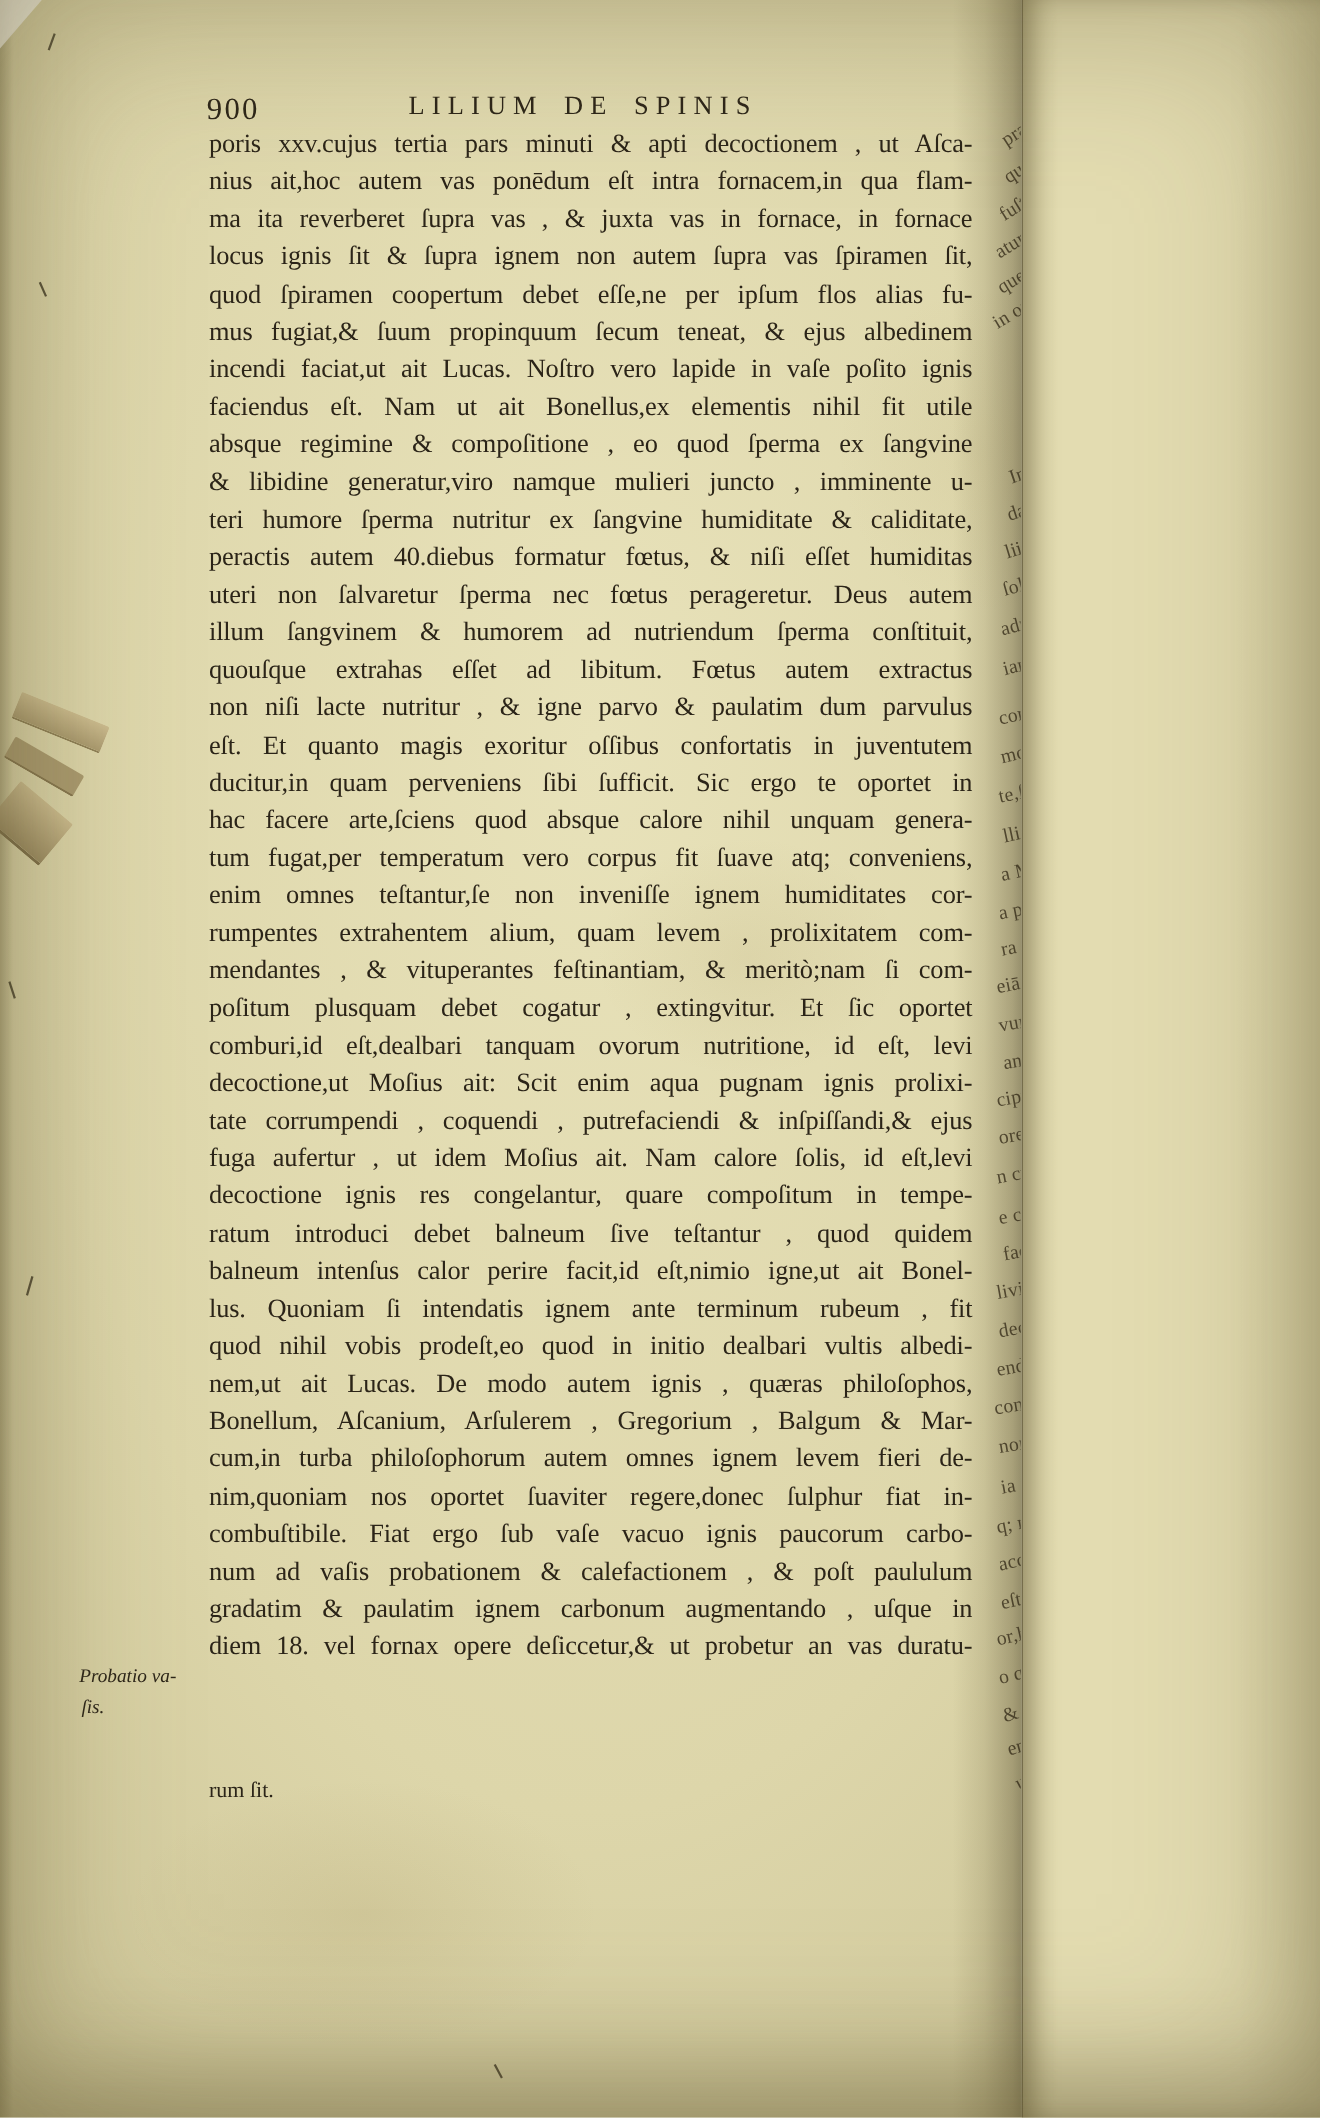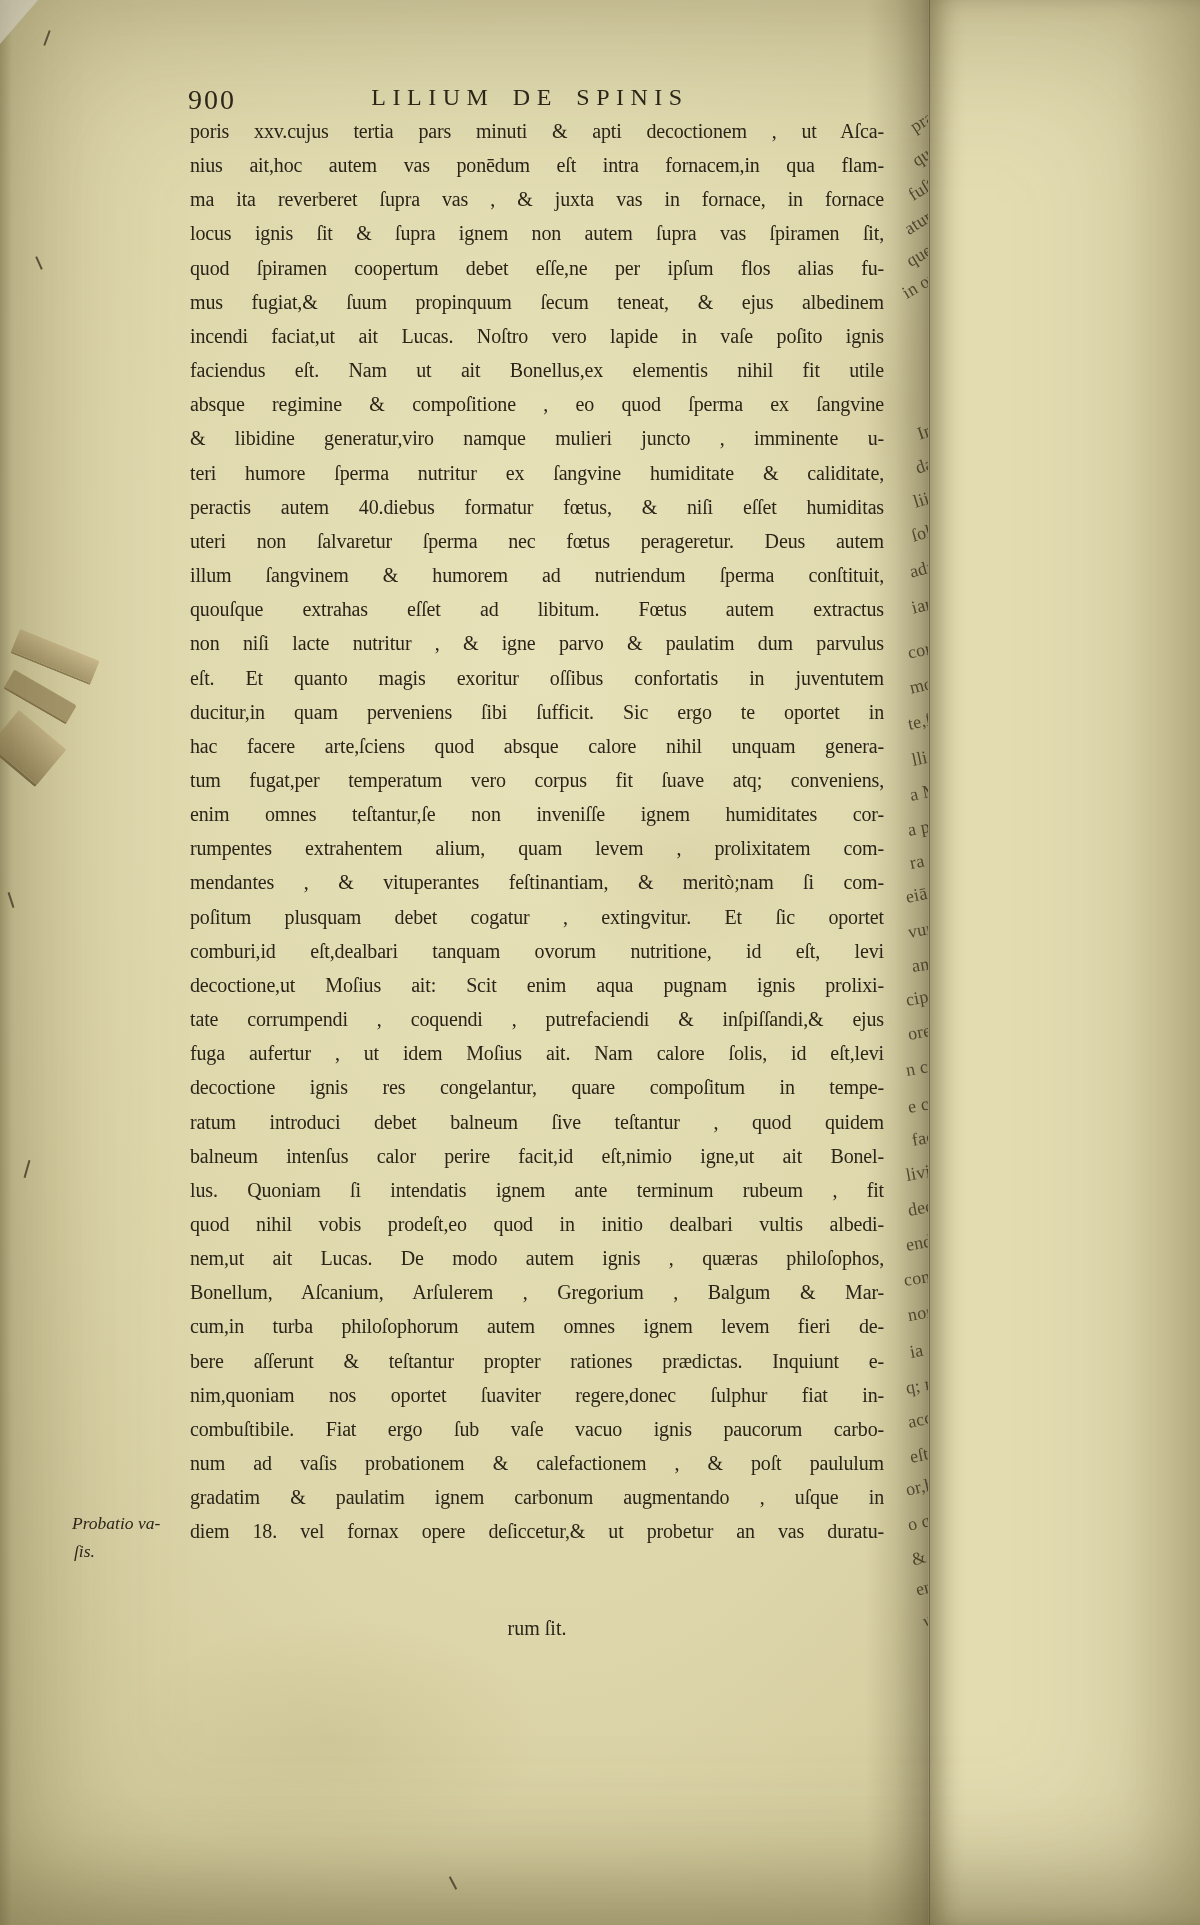--- a/index.html
+++ b/index.html
@@ -27,23 +27,23 @@
   .gutter-shadow{left:866px;top:0;width:64px;height:100%;z-index:2;pointer-events:none;
     background:linear-gradient(90deg,rgba(0,0,0,0) 0%,rgba(95,85,48,.16) 45%,rgba(75,65,35,.36) 85%,rgba(60,52,28,.46) 100%);}
   .fragments{z-index:3;}
   .frag{position:absolute;font-size:18px;color:var(--ink_soft);white-space:nowrap;
     transform-origin:left center;letter-spacing:.2px;opacity:.92;}
   
   .pagenum{left:188px;top:84px;font-size:28px;letter-spacing:2px;z-index:5;}
   .title{left:352px;top:84px;width:356px;text-align:center;font-size:24px;
     letter-spacing:6.5px;word-spacing:6px;z-index:5;}
   .body-text{left:190px;top:114px;width:694px;z-index:5;}
-  .bline{line-height:34.15px;font-size:20px;letter-spacing:-0.15px;
+  .bline{line-height:34.15px;font-size:24px;letter-spacing:-0.15px;
     text-align:justify;text-align-last:justify;white-space:normal;}
-  .catchline{left:190px;top:1617px;width:694px;text-align:center;font-size:20px;z-index:5;}
+  .catchline{left:190px;top:1617px;width:694px;text-align:left;font-size:20px;z-index:5;}
   .margin-note{left:72px;top:1512px;width:118px;font-style:italic;font-size:17.5px;
     line-height:22px;z-index:5;color:var(--ink);}
   .margin-note .mn2{margin-top:6px;margin-left:2px;}
   
   .bm{position:absolute;z-index:4;border-radius:2px;}
   .bm1{left:12px;top:644px;width:86px;height:24px;transform:rotate(22deg);
     background:linear-gradient(180deg,var(--bookmark_light),var(--bookmark_dark));
     border-bottom:2px solid #8f8057;}
   .bm2{left:4px;top:686px;width:72px;height:20px;transform:rotate(30deg);
     background:var(--bookmark_dark);border-bottom:2px solid #86764f;}
@@ -147,21 +147,20 @@
     <div class="bline">tate corrumpendi , coquendi , putrefaciendi &amp; inſpiſſandi,&amp; ejus</div>
     <div class="bline">fuga aufertur , ut idem Moſius ait.  Nam calore ſolis, id eſt,levi</div>
     <div class="bline">decoctione ignis res congelantur, quare compoſitum in tempe-</div>
     <div class="bline">ratum introduci debet balneum ſive teſtantur , quod quidem</div>
     <div class="bline">balneum intenſus calor perire facit,id eſt,nimio igne,ut ait Bonel-</div>
     <div class="bline">lus.  Quoniam ſi intendatis ignem ante terminum rubeum , fit</div>
     <div class="bline">quod nihil vobis prodeſt,eo quod in initio dealbari vultis albedi-</div>
     <div class="bline">nem,ut ait Lucas.  De modo autem ignis , quæras philoſophos,</div>
     <div class="bline">Bonellum, Aſcanium, Arſulerem , Gregorium , Balgum &amp; Mar-</div>
     <div class="bline">cum,in turba philoſophorum autem omnes ignem levem fieri de-</div>
-    <div class="bline">bere aſſerunt &amp; teſtantur propter rationes prædictas.  Inquiunt e-</div>
     <div class="bline">nim,quoniam nos oportet ſuaviter regere,donec ſulphur fiat in-</div>
     <div class="bline">combuſtibile.  Fiat ergo ſub vaſe vacuo ignis paucorum carbo-</div>
     <div class="bline">num ad vaſis probationem &amp; calefactionem , &amp; poſt paululum</div>
     <div class="bline">gradatim &amp; paulatim ignem carbonum augmentando , uſque in</div>
     <div class="bline">diem 18. vel fornax opere deſiccetur,&amp; ut probetur an vas duratu-</div>
   </div>
 
 <div class="abs catchline">rum ſit.</div>
 
 <aside class="abs margin-note">

